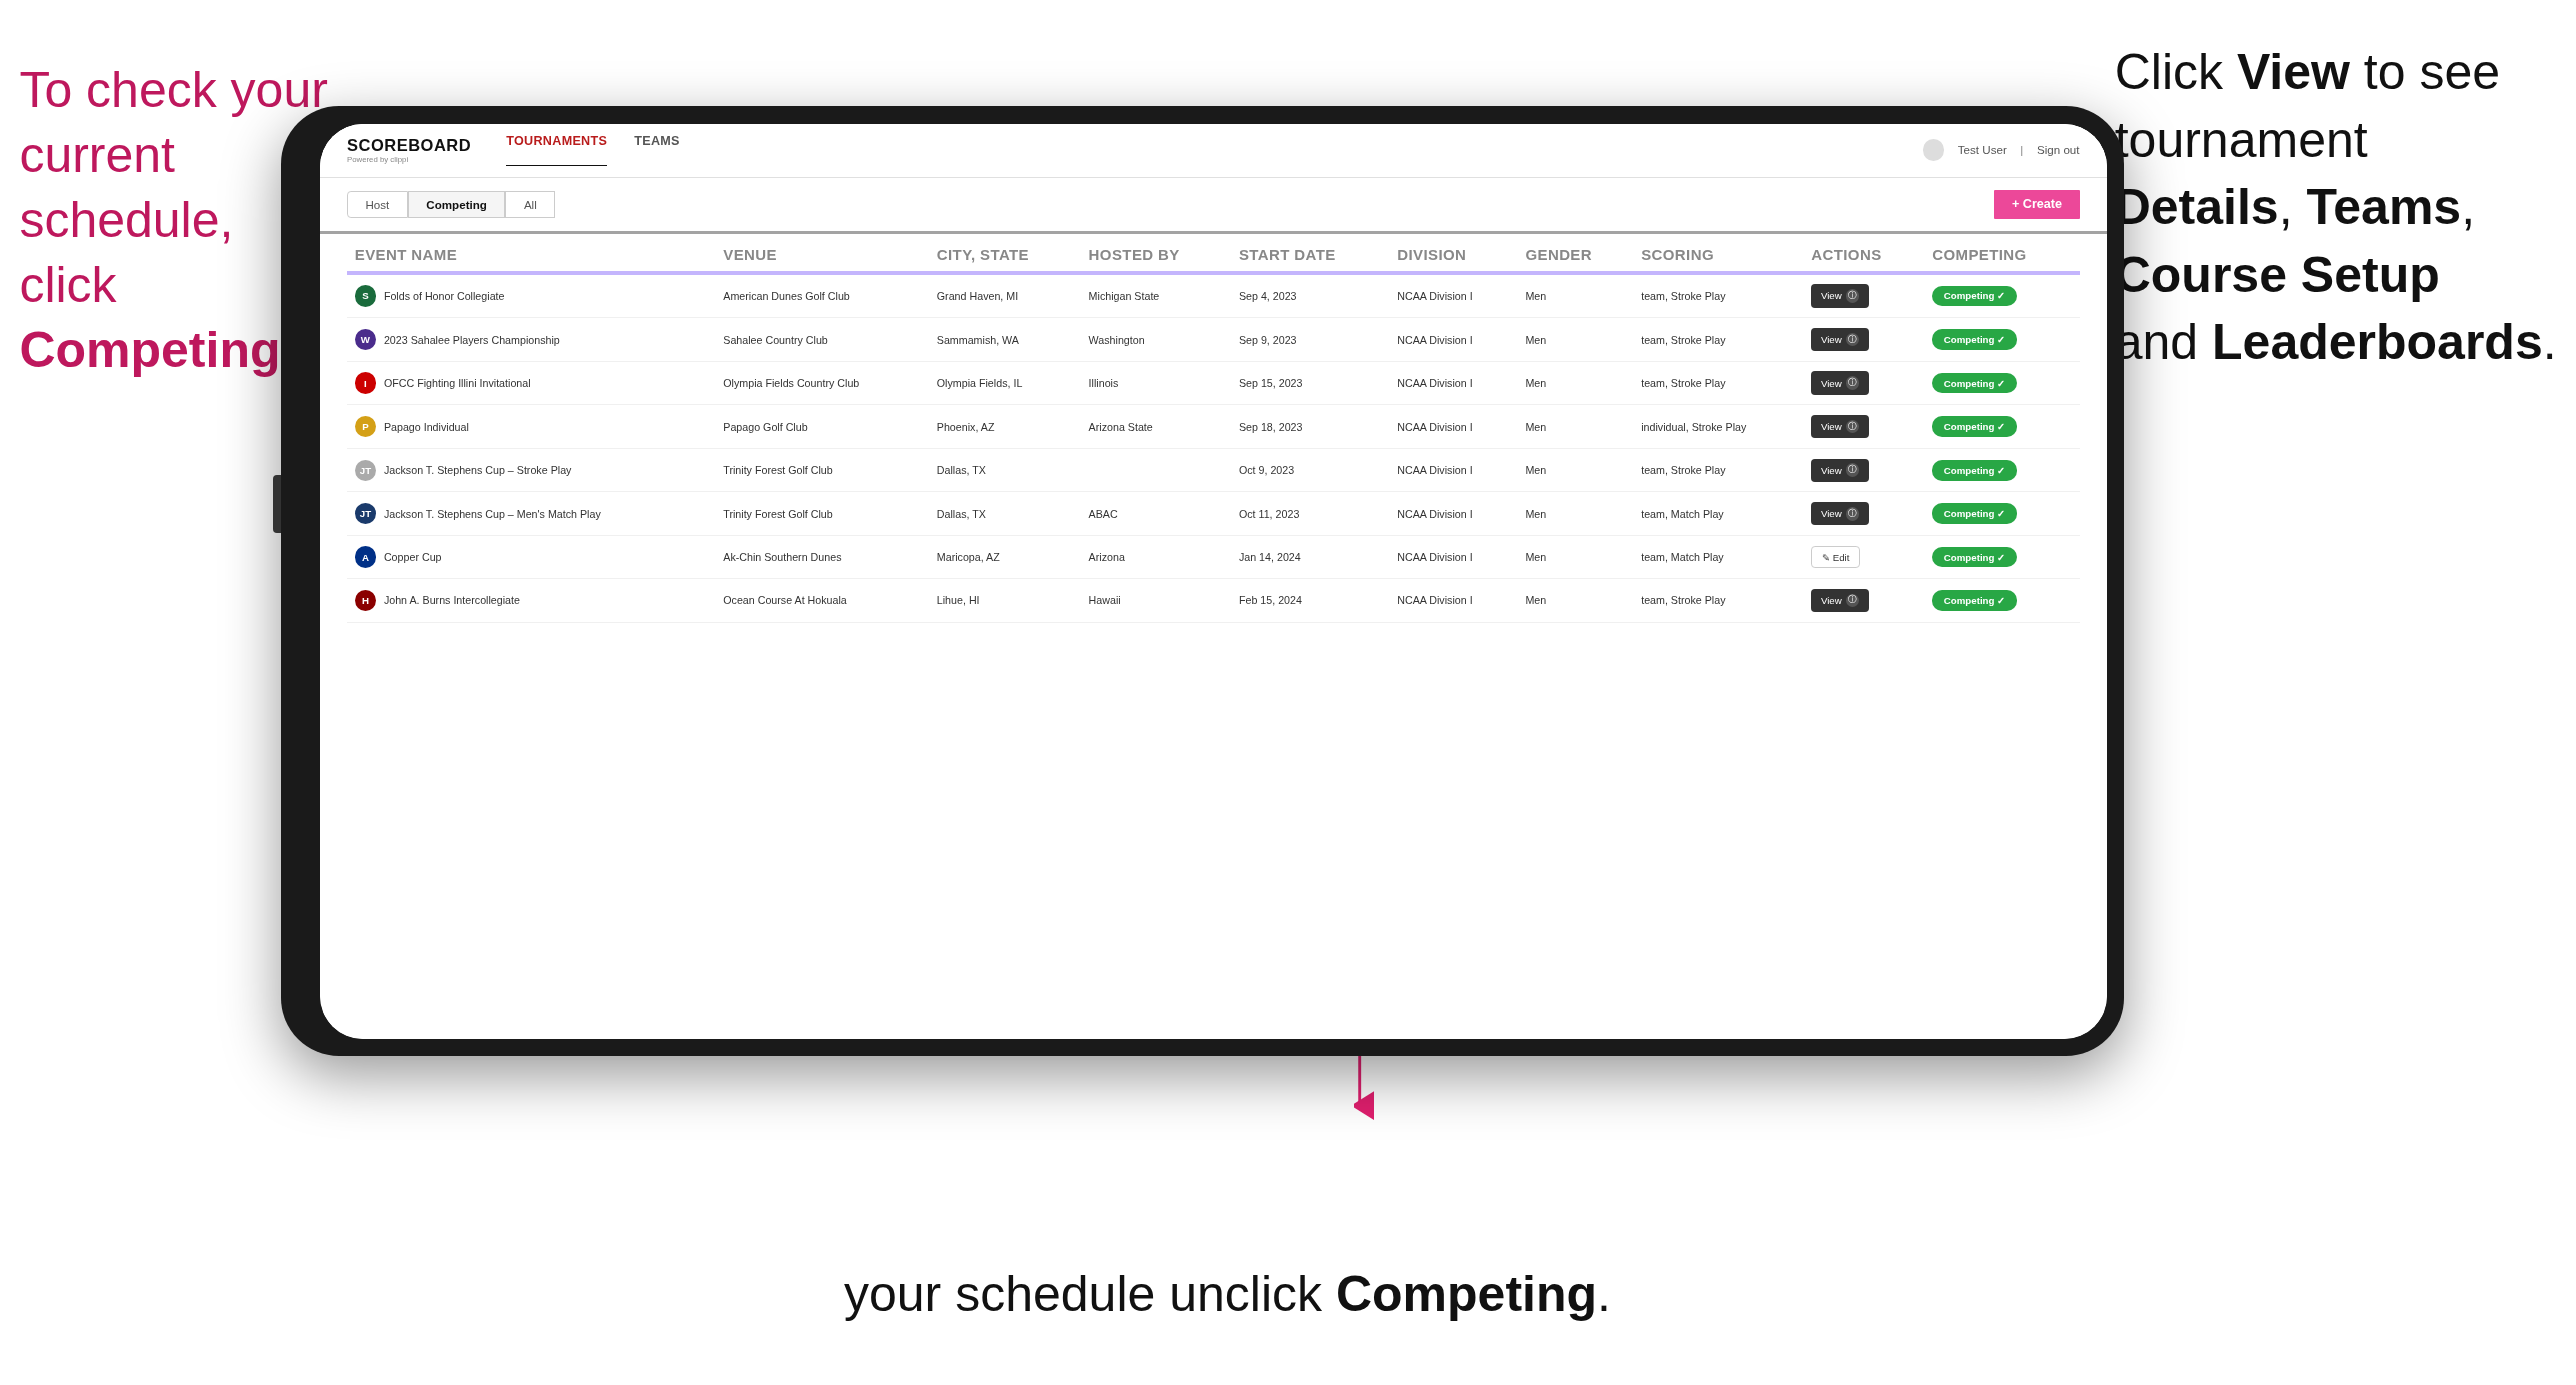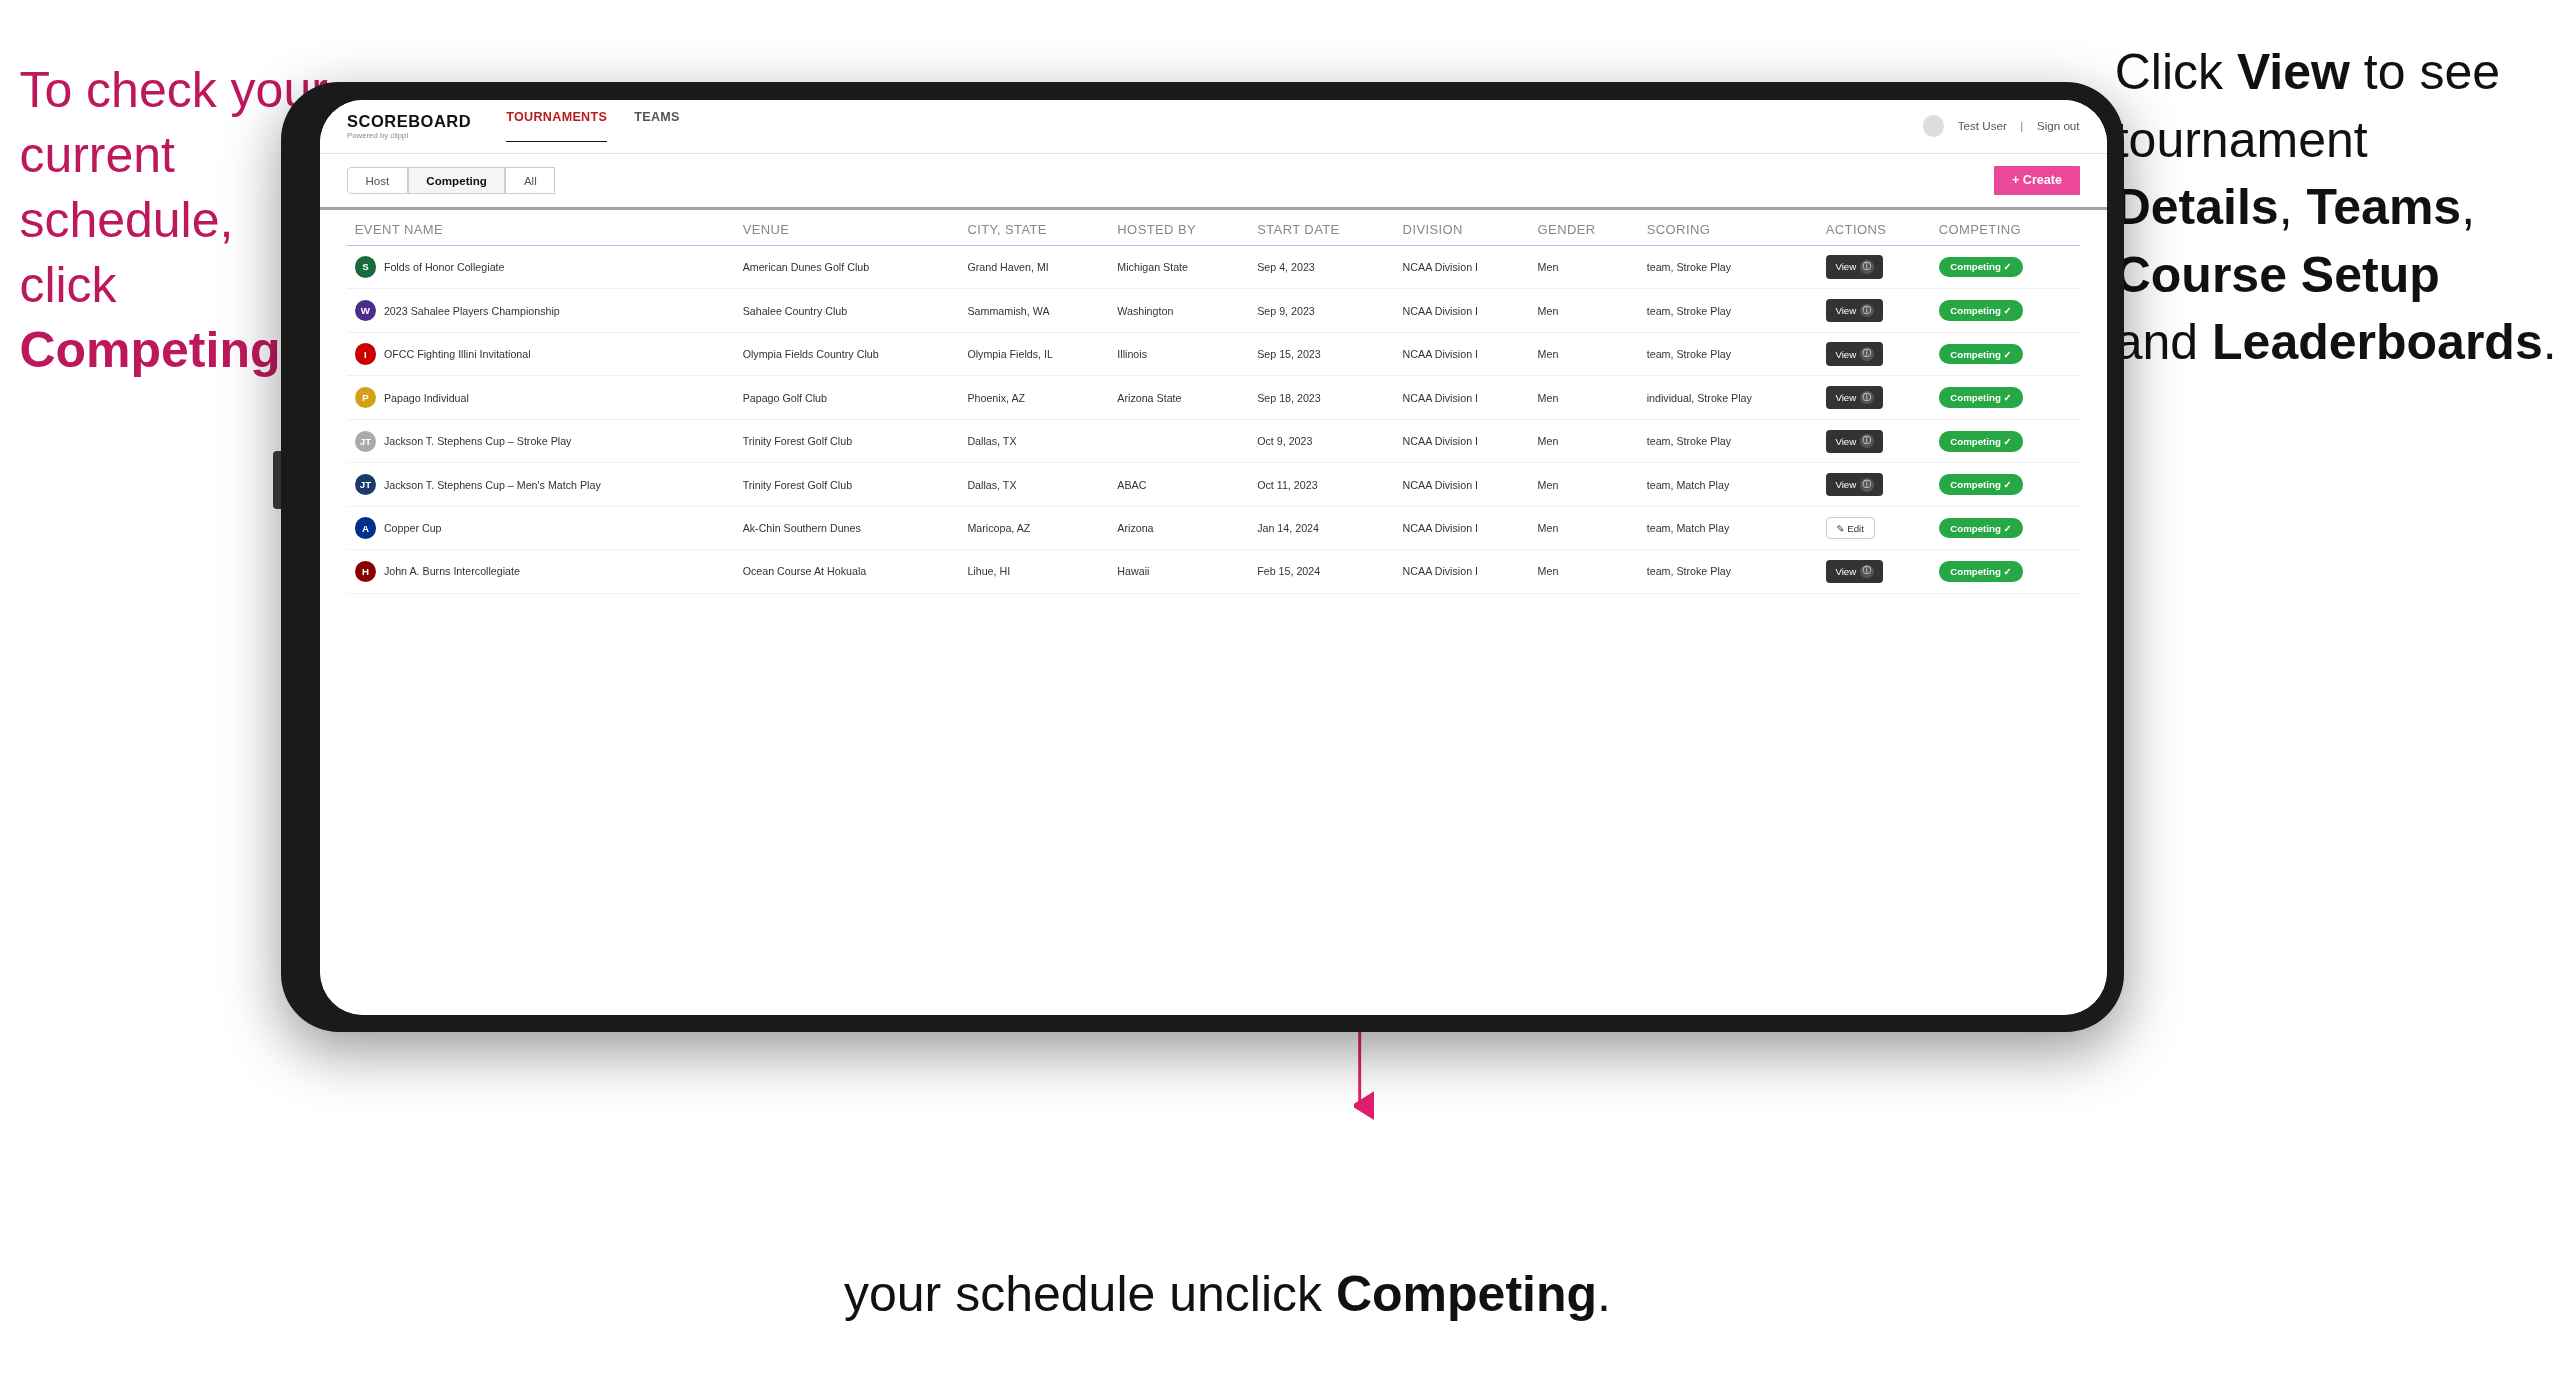--- a/index.html
+++ b/index.html
@@ -44,21 +44,21 @@
       line-height: 1.35;
       color: #111;
       max-width: 776px;
       text-align: center;
     }
     .annotation-bottom .bold { font-weight: 900; }
 
     
     .tablet-shell {
       position: absolute;
-      top: 82px;
+      top: 106px;
       left: 281px;
       width: 1843px;
       height: 950px;
       background: #1a1a1a;
       border-radius: 58px;
       box-shadow: 0 19.4px 58px rgba(0,0,0,0.4);
       padding: 17.5px 17.5px 17.5px 39px;
     }
 
     .tablet-inner {
@@ -205,25 +205,25 @@
 
     table {
       width: 100%;
       border-collapse: collapse;
       font-size: 10.7px;
     }
 
     thead th {
       text-align: left;
       color: #888;
-      font-weight: 400;
-      font-size: 13px;
+      font-weight: 700;
+      font-size: 15px;
       letter-spacing: 0.4px;
       padding: 11.6px 7.8px 7.8px 7.8px;
-      border-bottom: 1px solid #c4b5fd;
+      border-bottom: 4px solid #c4b5fd;
       white-space: nowrap;
       text-transform: uppercase;
     }
 
     tbody tr {
       border-bottom: 1px solid #f0f0f0;
     }
 
     tbody td {
       padding: 9.7px 7.8px;

